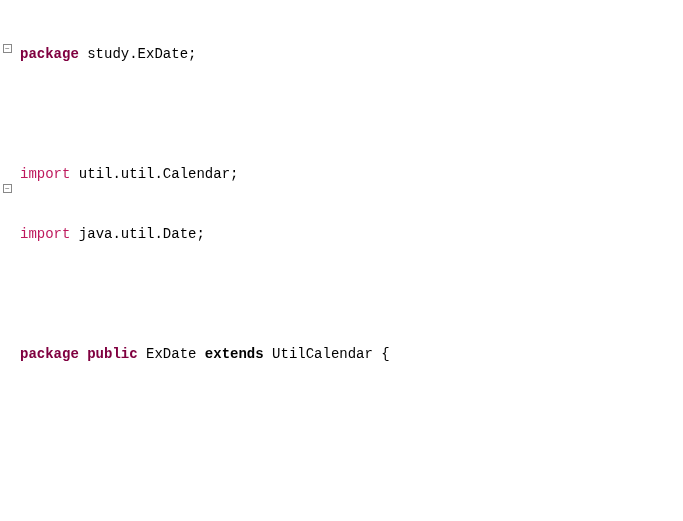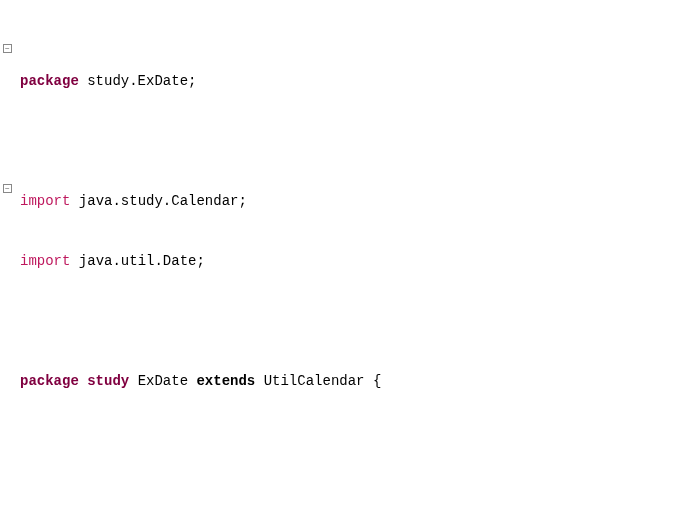--- a/index.html
+++ b/index.html
@@ -37,21 +37,20 @@
       line-height: 7px;
       text-align: center;
       color: #666;
     }
     .code-area {
       flex: 1;
       padding: 4px 0 0 4px;
       line-height: 20px;
       white-space: pre;
       position: relative;
-      margin-top: 27px;
     }
     .line {
       height: 20px;
       white-space: pre;
     }
     .kw-package { color: #800040; font-weight: bold; }
     .kw-import { color: #be185d; font-weight: normal; }
     .kw-public { color: #800040; font-weight: bold; }
     .kw-class { color: #800040; font-weight: bold; }
     .kw-extends { color: #000000; font-weight: bold; }
@@ -61,24 +60,24 @@
 <body>
 
 <div class="editor">
   <div class="gutter">
     <span class="collapse-marker" style="top:44px;">−</span>
     <span class="collapse-marker" style="top:184px;">−</span>
   </div>
   <div class="code-area">
     <div class="line"><span class="kw-package">package</span><span class="plain"> study.ExDate;</span></div>
     <div class="line"></div>
-    <div class="line"><span class="kw-import">import</span><span class="plain"> java.study.Calendar;</span></div>
+    <div class="line"><span class="kw-import">import</span><span class="plain"> util.util.Calendar;</span></div>
     <div class="line"><span class="kw-import">import</span><span class="plain"> java.util.Date;</span></div>
     <div class="line"></div>
-    <div class="line"><span class="kw-public">package</span><span> </span><span class="kw-class">study</span><span class="plain"> ExDate </span><span class="kw-extends">extends</span><span class="plain"> UtilCalendar {</span></div>
+    <div class="line"><span class="kw-public">package</span><span> </span><span class="kw-class">public</span><span class="plain"> ExDate </span><span class="kw-extends">extends</span><span class="plain"> UtilCalendar {</span></div>
     <div class="line"></div>
     
     
     
     
     
     
     
     
     

